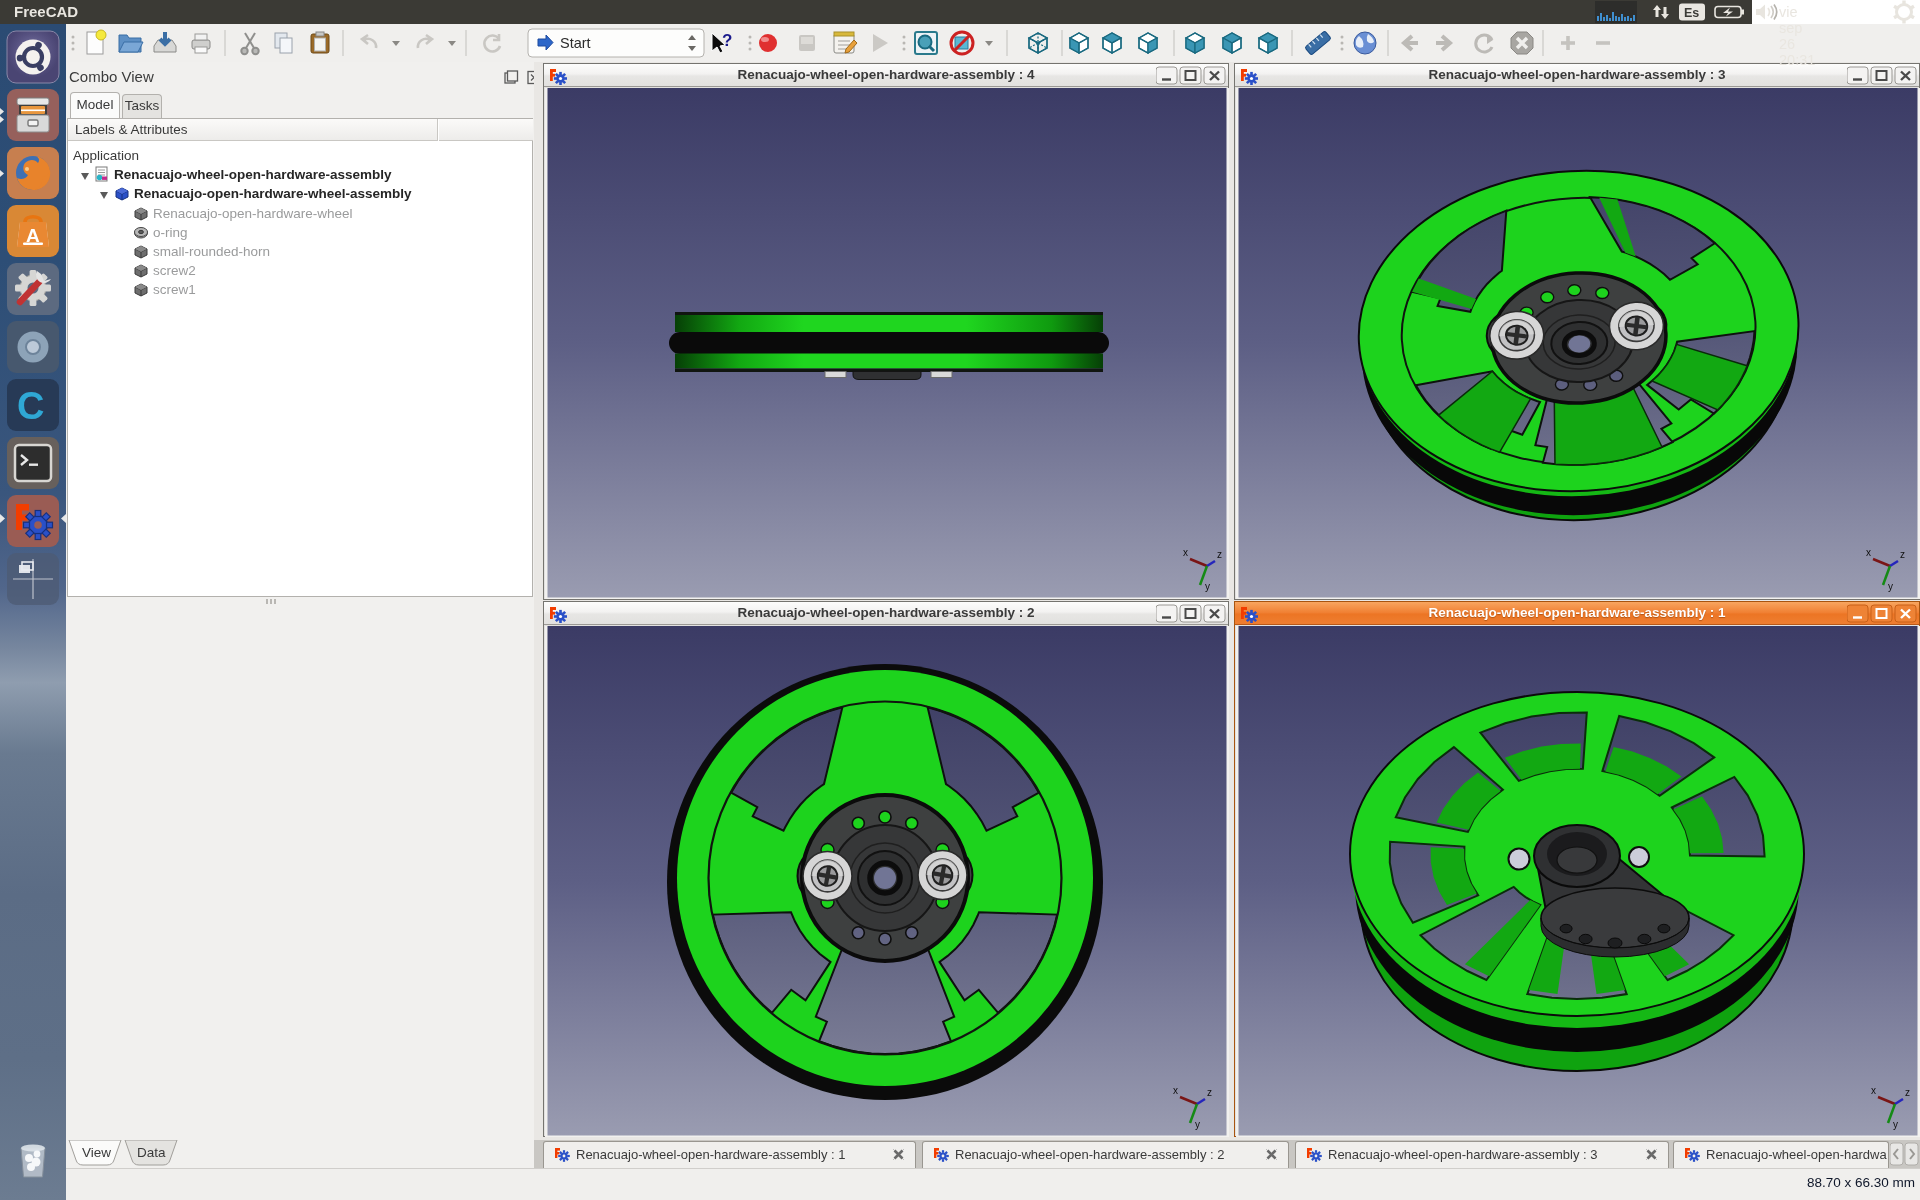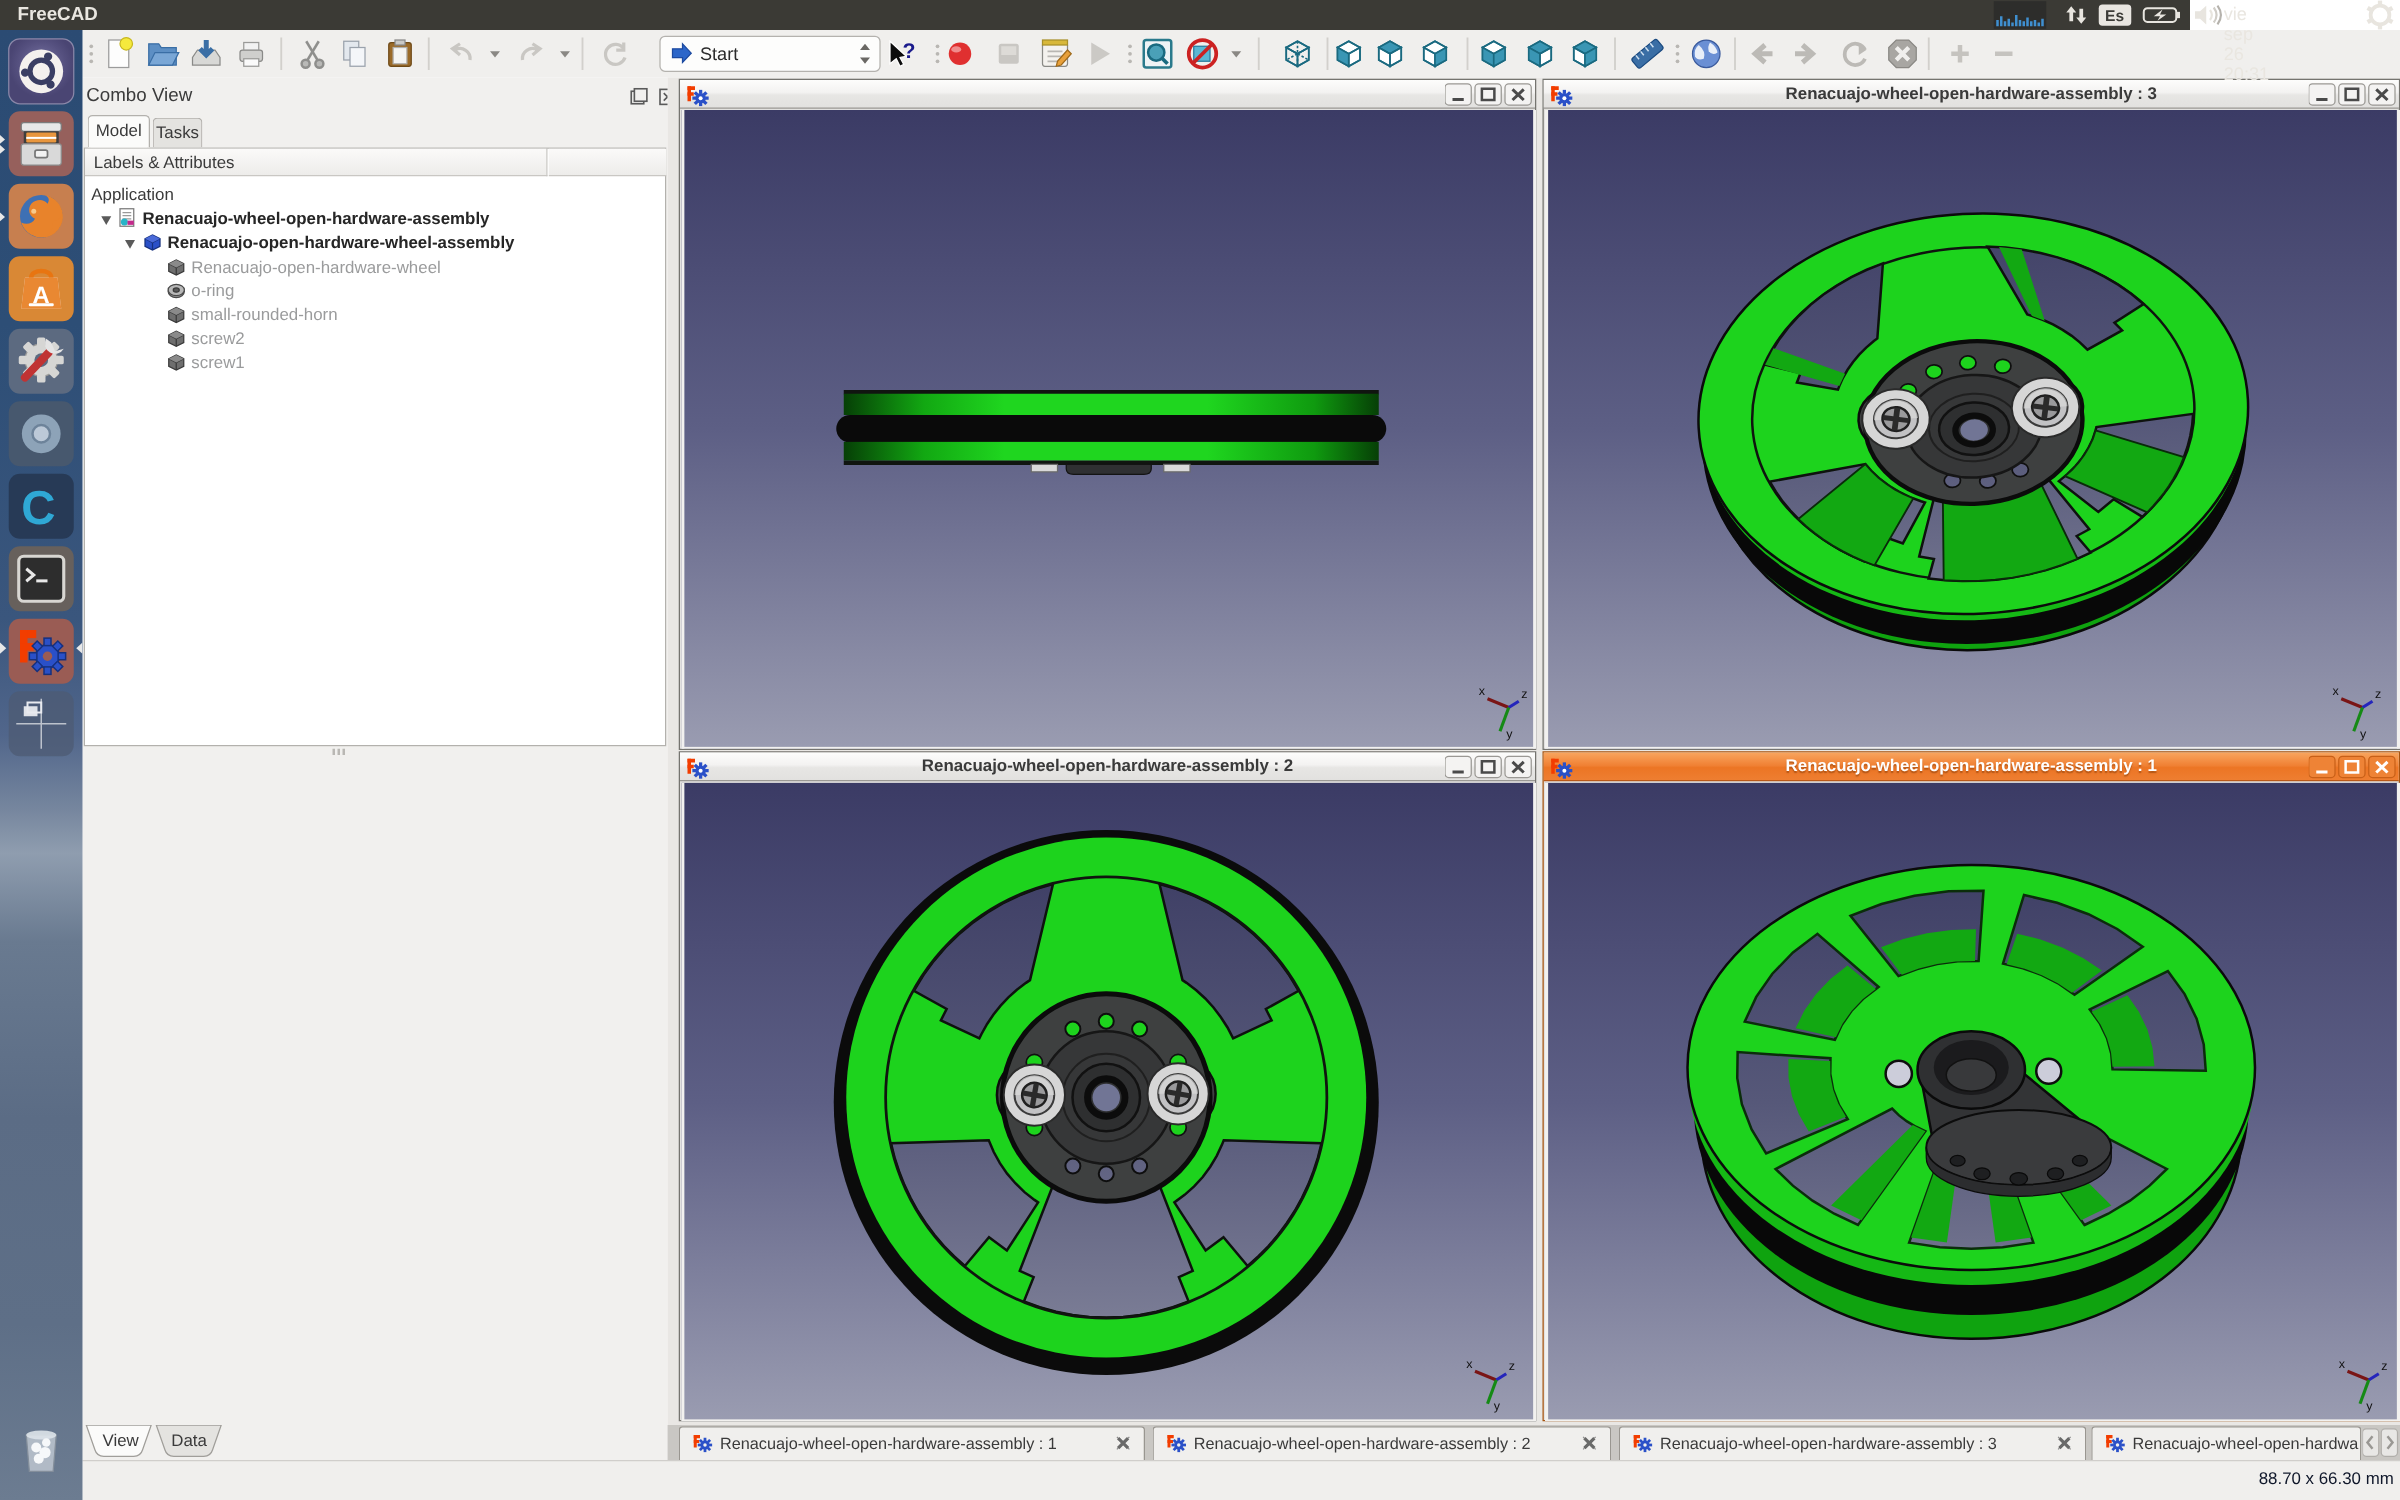--- a/index.html
+++ b/index.html
@@ -523,20 +523,21 @@
               <g transform="rotate(45)">
                 <rect x="-1.3" y="-6.6" width="2.6" height="3"></rect>
                 <rect x="-1.3" y="3.6" width="2.6" height="3"></rect>
                 <rect x="-6.6" y="-1.3" width="3" height="2.6"></rect>
                 <rect x="3.6" y="-1.3" width="3" height="2.6"></rect>
               </g>
             </g>
             <circle r="1.6" fill="#fff"></circle>
           </g>
         </svg>
+        <span class="t">Renacuajo-wheel-open-hardware-assembly : 4</span>
         <svg width="70" height="23" style="position:absolute;right:2px;top:2px">
           <rect x="0" y="1" width="21" height="17" rx="3" fill="#f4f3f2" stroke="#9a9894"></rect>
           <line x1="6" y1="13.5" x2="15" y2="13.5" stroke="#4a4a4a" stroke-width="2.4"></line>
           <rect x="24" y="1" width="21" height="17" rx="3" fill="#f4f3f2" stroke="#9a9894"></rect>
           <rect x="29.5" y="5" width="10" height="9" fill="none" stroke="#4a4a4a" stroke-width="2"></rect>
           <rect x="48" y="1" width="21" height="17" rx="3" fill="#f4f3f2" stroke="#9a9894"></rect>
           <path d="M 54,5.5 L 63,14 M 63,5.5 L 54,14" stroke="#4a4a4a" stroke-width="2.4"></path>
         </svg>
       </div>
   <div class="vp" style="width:684px;height:512px;">

